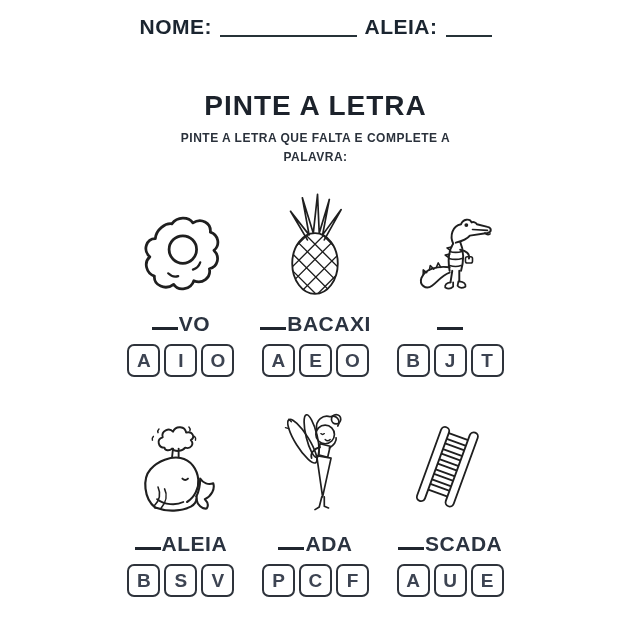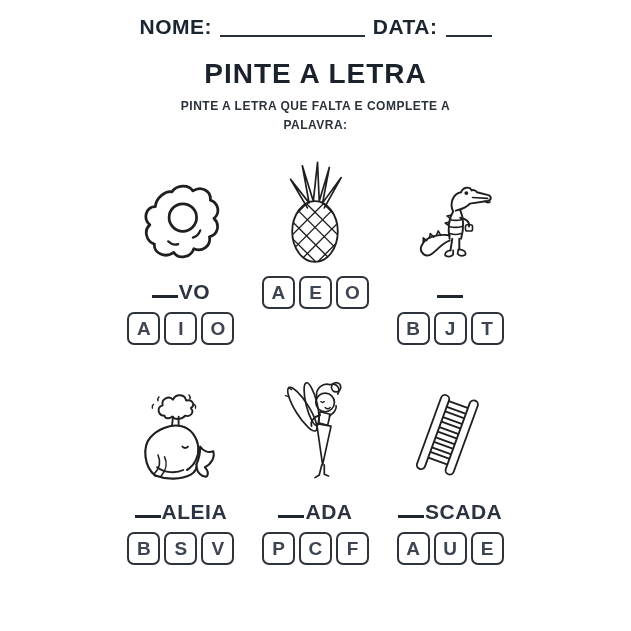--- a/index.html
+++ b/index.html
@@ -11,21 +11,21 @@
   
   .header{
     width:352px;margin:16px auto 0;display:flex;align-items:center;gap:8px;
   }
   .hdr-label{font-size:21px;font-weight:700;letter-spacing:.5px;color:#1b2530;line-height:22px;}
   .write-line{display:inline-block;border-bottom:2.5px solid #263238;height:18px;}
   .name-line{flex:1;}
   .date-line{width:46px;}
   
   .title{
-    margin:20px auto 0;text-align:center;font-size:28px;font-weight:700;
+    margin:52px auto 0;text-align:center;font-size:28px;font-weight:700;
     letter-spacing:1px;color:#1c222b;
   }
   .subtitle{
     margin:7px auto 0;max-width:310px;text-align:center;font-size:12px;
     font-weight:600;letter-spacing:.5px;line-height:19px;color:#2a313b;
   }
   
   .grid{
     width:404px;margin:16px auto 4px;display:grid;
     grid-template-columns:repeat(3,1fr);row-gap:26px;column-gap:0;
@@ -48,21 +48,21 @@
   }
   svg{display:block;}
   .stroke{fill:none;stroke:#1f1f1f;stroke-linecap:round;stroke-linejoin:round;}
 </style>
 </head>
 <body>
 
 <div class="header">
   <span class="hdr-label">NOME:</span>
   <span class="write-line name-line"></span>
-  <span class="hdr-label">DATA:</span>
+  <span class="hdr-label">ALEIA:</span>
   <span class="write-line date-line"></span>
 </div>
 
 <div class="title">PINTE A LETRA</div>
 <div class="subtitle">PINTE A LETRA QUE FALTA E COMPLETE A PALAVRA:</div>
 
 <div class="grid">
 
   <div class="cell">
     <div class="img-box">
@@ -95,20 +95,24 @@
               </clipPath>
             </defs>
           <g clip-path="url(#pineclip)">
             <path class="stroke" stroke-width="1.6" d="M10,98 L64,44 M12,114 L78,48 M22,126 L80,68 M38,132 L82,88 M6,82 L44,44"></path>
             <path class="stroke" stroke-width="1.6" d="M26,44 L80,98 M12,48 L78,114 M8,64 L66,122 M8,84 L52,128 M46,44 L82,80"></path>
           </g>
           <ellipse class="stroke" stroke-width="2.2" cx="45" cy="86" rx="27" ry="36"></ellipse>
           <path class="stroke" stroke-width="2" d="M36,58 L16,24 L38,52 L30,8 L43,50 L48,4 L50,50 L62,10 L54,52 L76,22 L56,58"></path>
         </svg>
       </span>
+    </div>
+    <div class="word-row">
+      <span class="blank"></span>
+      <span class="word">BACAXI</span>
     </div>
     <div class="letters-row">
       <span class="letter-box">A</span>
       <span class="letter-box">E</span>
       <span class="letter-box">O</span>
     </div>
   </div>
 
   <div class="cell">
     <div class="img-box">

